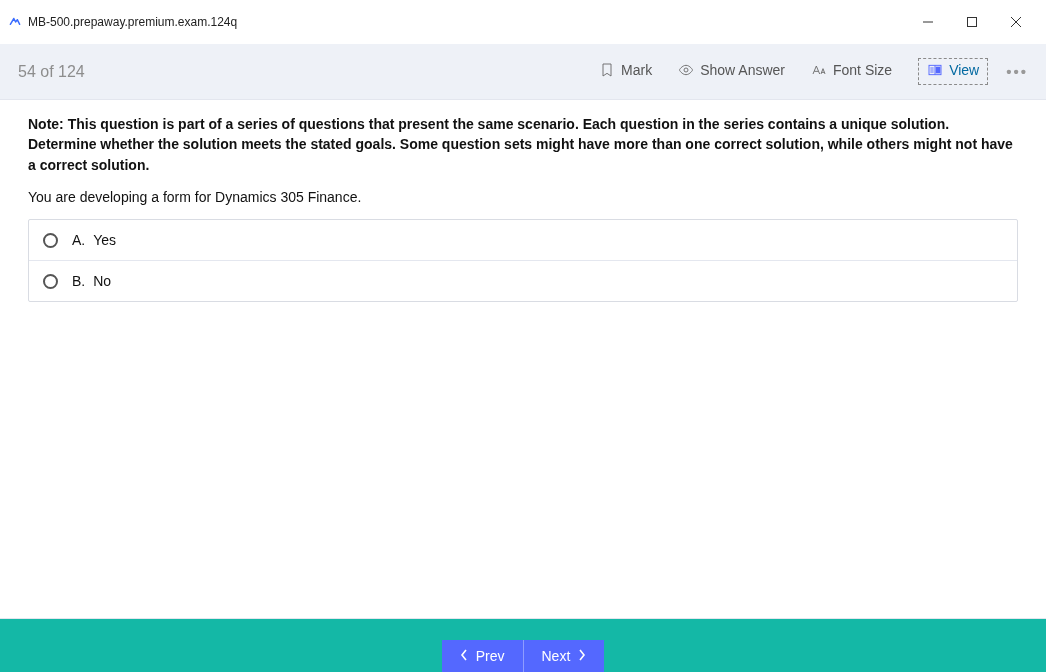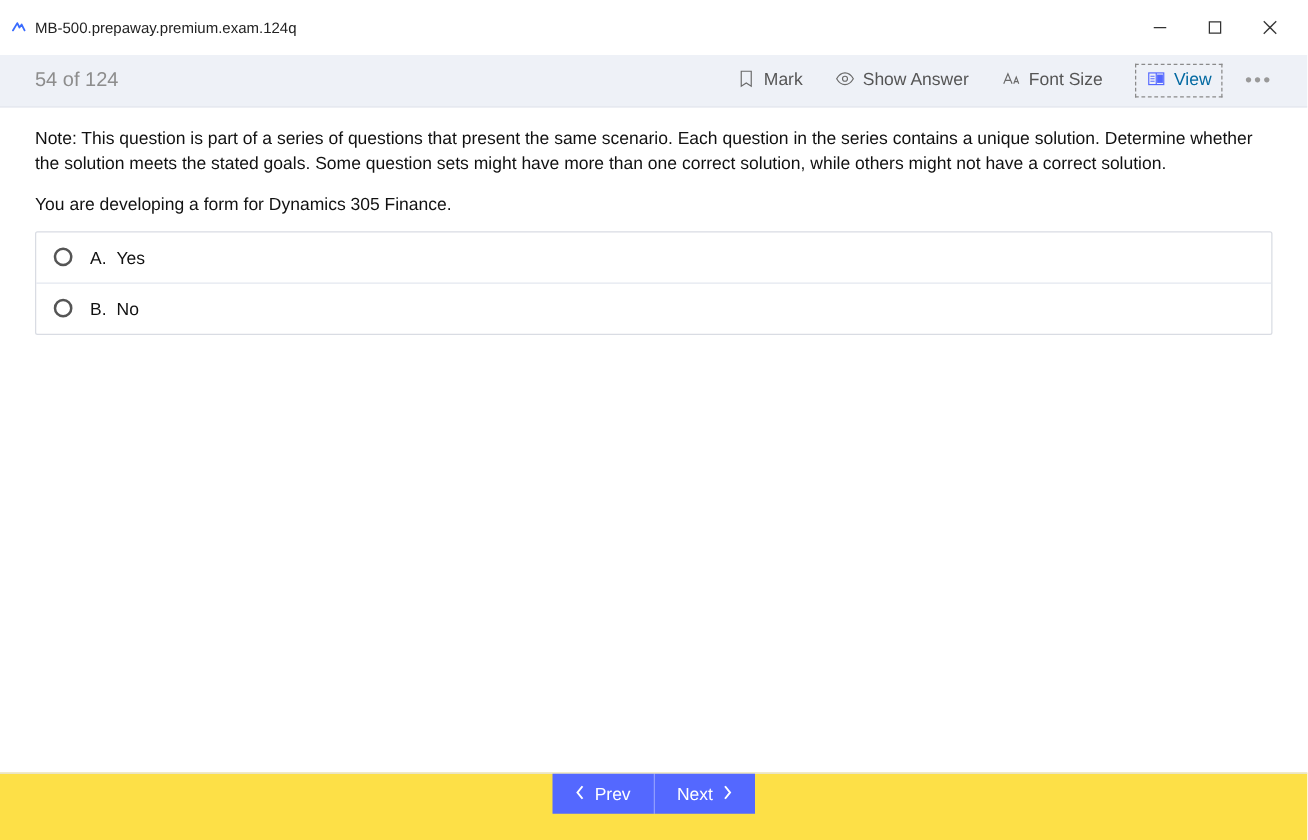--- a/index.html
+++ b/index.html
@@ -28,25 +28,25 @@
   }
   .titlebar .title { flex: 0 0 auto; }
   .titlebar .spacer { flex: 1; }
   .win-controls { display: flex; gap: 0; }
   .win-btn {
     width: 44px; height: 28px;
     display:flex;align-items:center;justify-content:center;
     color:#333; font-size:14px;
   }
   .toolbar {
-    height: 42px;
+    height: 56px;
     background: #eef1f7;
     display: flex;
     align-items: center;
-    padding: 0 28px;
+    padding: 0 18px;
     color: #6a6a6a;
     font-size: 15px;
     border-bottom: 1px solid #e3e6ee;
   }
   .progress { color: #8d8d8d; font-size: 16px; }
   .toolbar .spacer { flex:1; }
   .tool-item {
     display:flex; gap:6px;
     margin-left: 26px;
     color:#555; font-size:14px;
@@ -57,41 +57,41 @@
   .tool-item.view svg{ stroke:#5468ff; }
   .more-dots { margin-left:18px; color:#999; letter-spacing:2px; font-weight:bold; cursor:pointer;}
   .content {
     flex:1;
     padding: 14px 28px 4px 28px;
     font-size: 14px;
     color: #111;
     overflow-y:auto;
   }
   .content p { margin-bottom: 12px; line-height:1.45; }
-  .content .bold { font-weight: normal; }
+  .content .bold { font-weight: bold; }
   .options { margin-top: 6px; border:1px solid #d9dce3; border-radius:2px;}
   .option {
     display:flex; align-items:center;
     padding: 12px 14px;
     border-bottom:1px solid #e4e7ef;
     cursor:pointer;
     font-size:14px;
   }
   .option:last-child{ border-bottom:none;}
   .radio {
     width:15px;height:15px;border:2px solid #555;border-radius:50%;
     margin-right:14px; flex-shrink:0;
   }
   .opt-letter { margin-right:8px;}
   .footer {
     height: 54px;
-    background:#fde047;
+    background:#14b8a6;
     border-top:1px solid #e3e6ee;
     display:flex;
-    align-items:flex-start;
+    align-items:flex-end;
     justify-content:center;
   }
   .nav-btns { display:flex; }
   .nav-btn {
     background:#5468ff;
     color:#fff;
     border:none;
     height:32px;
     padding:0 18px;
     font-size:14px;

